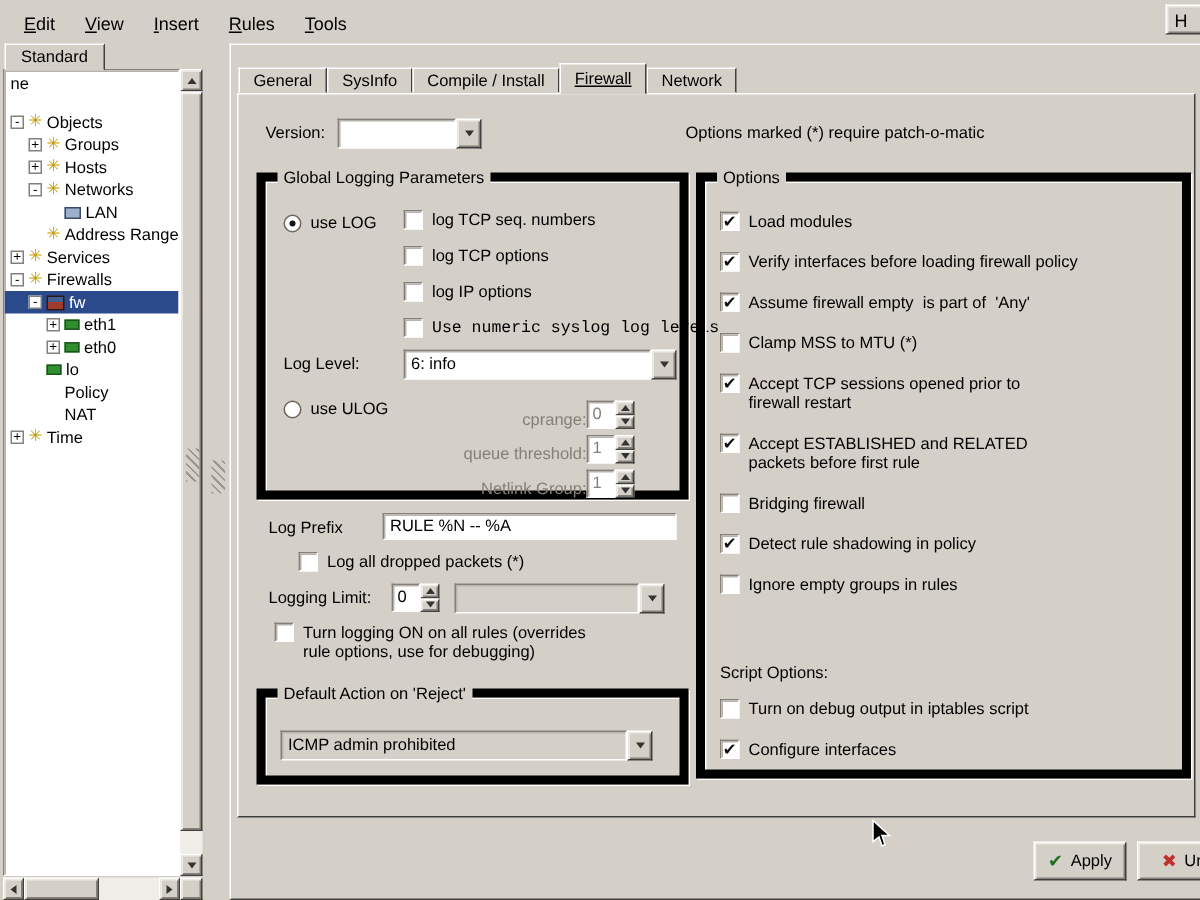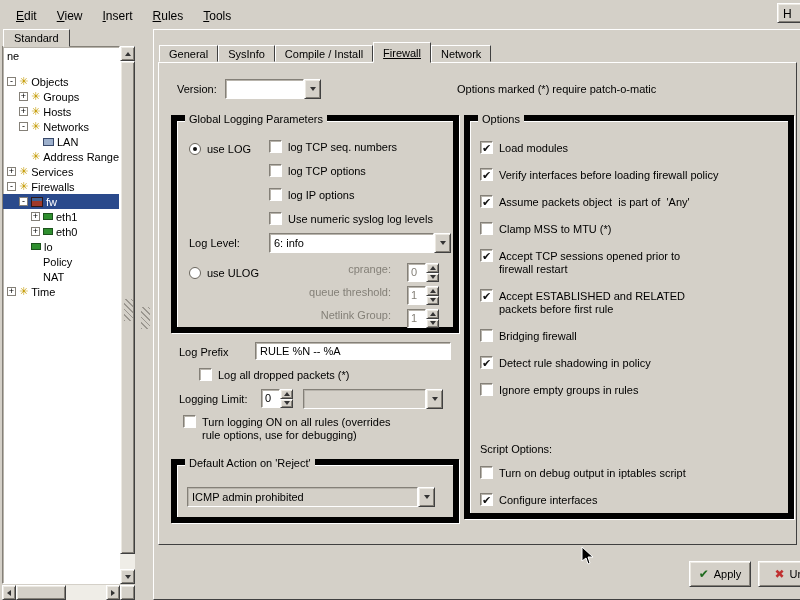--- a/index.html
+++ b/index.html
@@ -71,21 +71,21 @@
   .combo .val{flex:1;background:#fff;border:1px solid;border-color:#848078 #fff #fff #848078;
     box-shadow:inset 1px 1px 0 #b8b4ac;padding:3px 4px;white-space:nowrap;overflow:hidden}
   .combo.gray .val{background:#d4d0c8}
   .combo-btn{width:17px;flex:none;display:flex;align-items:center;justify-content:center}
   .spinner{display:flex;height:19px}
   .spin-val{width:19px;background:#fff;border:1px solid;border-color:#848078 #fff #fff #848078;
     box-shadow:inset 1px 1px 0 #b8b4ac;padding:2px 0 0 3px}
   .spinner.disabled .spin-val{color:#848078}
   .spin-btns{display:flex;flex-direction:column;width:13px}
   .spin-b{flex:1;display:flex;align-items:center;justify-content:center}
-  .ulog-row{display:flex;align-items:flex-start;gap:16px;height:23px}
+  .ulog-row{display:flex;align-items:flex-end;gap:0;height:23px}
   .ulog-label{width:160px;text-align:right;color:#848078}
   .text-input{position:absolute;height:18px;background:#fff;border:1px solid;border-color:#848078 #fff #fff #848078;
     box-shadow:inset 1px 1px 0 #b8b4ac;font-family:"Liberation Sans","DejaVu Sans",sans-serif;font-size:11px;padding:0 4px}
   .btn{position:absolute;height:26px;display:flex;align-items:center;justify-content:center;gap:5px;font-size:11px;cursor:default}
   .btn .ico{font-size:12px;font-weight:bold}
   .cursor{position:absolute;z-index:99;pointer-events:none}
 </style>
 </head>
 <body>
 
@@ -240,21 +240,21 @@
               <span class="cblabel">log TCP seq. numbers</span>
             </div>
             <div class="cbrow" style="margin-bottom: 10px;">
               <span class="checkbox"></span>
               <span class="cblabel">log TCP options</span>
             </div>
             <div class="cbrow" style="margin-bottom: 10px;">
               <span class="checkbox"></span>
               <span class="cblabel">log IP options</span>
             </div>
-            <div class="cbrow" style="margin-bottom: 10px;">
+            <div class="cbrow" style="margin-bottom: 10px; font-family: Liberation Mono, monospace;">
               <span class="checkbox"></span>
               <span class="cblabel">Use numeric syslog log levels</span>
             </div>
           </div>
 
         <div class="abs" style="left:12px;top:116px">Log Level:</div>
         <div class="combo abs" style="left:92px;top:112px;width:182px">
           <span class="val">6: info</span>
           <span class="combo-btn raised">
               <span class="tri-dn"></span>
@@ -367,21 +367,21 @@
             <div class="cbrow">
               <span class="checkbox">✔</span>
               <span class="cblabel">Load modules</span>
             </div>
             <div class="cbrow">
               <span class="checkbox">✔</span>
               <span class="cblabel">Verify interfaces before loading firewall policy</span>
             </div>
             <div class="cbrow">
               <span class="checkbox">✔</span>
-              <span class="cblabel">Assume packets object  is part of  'Any'</span>
+              <span class="cblabel">Assume firewall empty  is part of  'Any'</span>
             </div>
             <div class="cbrow">
               <span class="checkbox"></span>
               <span class="cblabel">Clamp MSS to MTU (*)</span>
             </div>
             <div class="cbrow">
               <span class="checkbox">✔</span>
               <span class="cblabel">Accept TCP sessions opened prior to
 firewall restart</span>
             </div>

